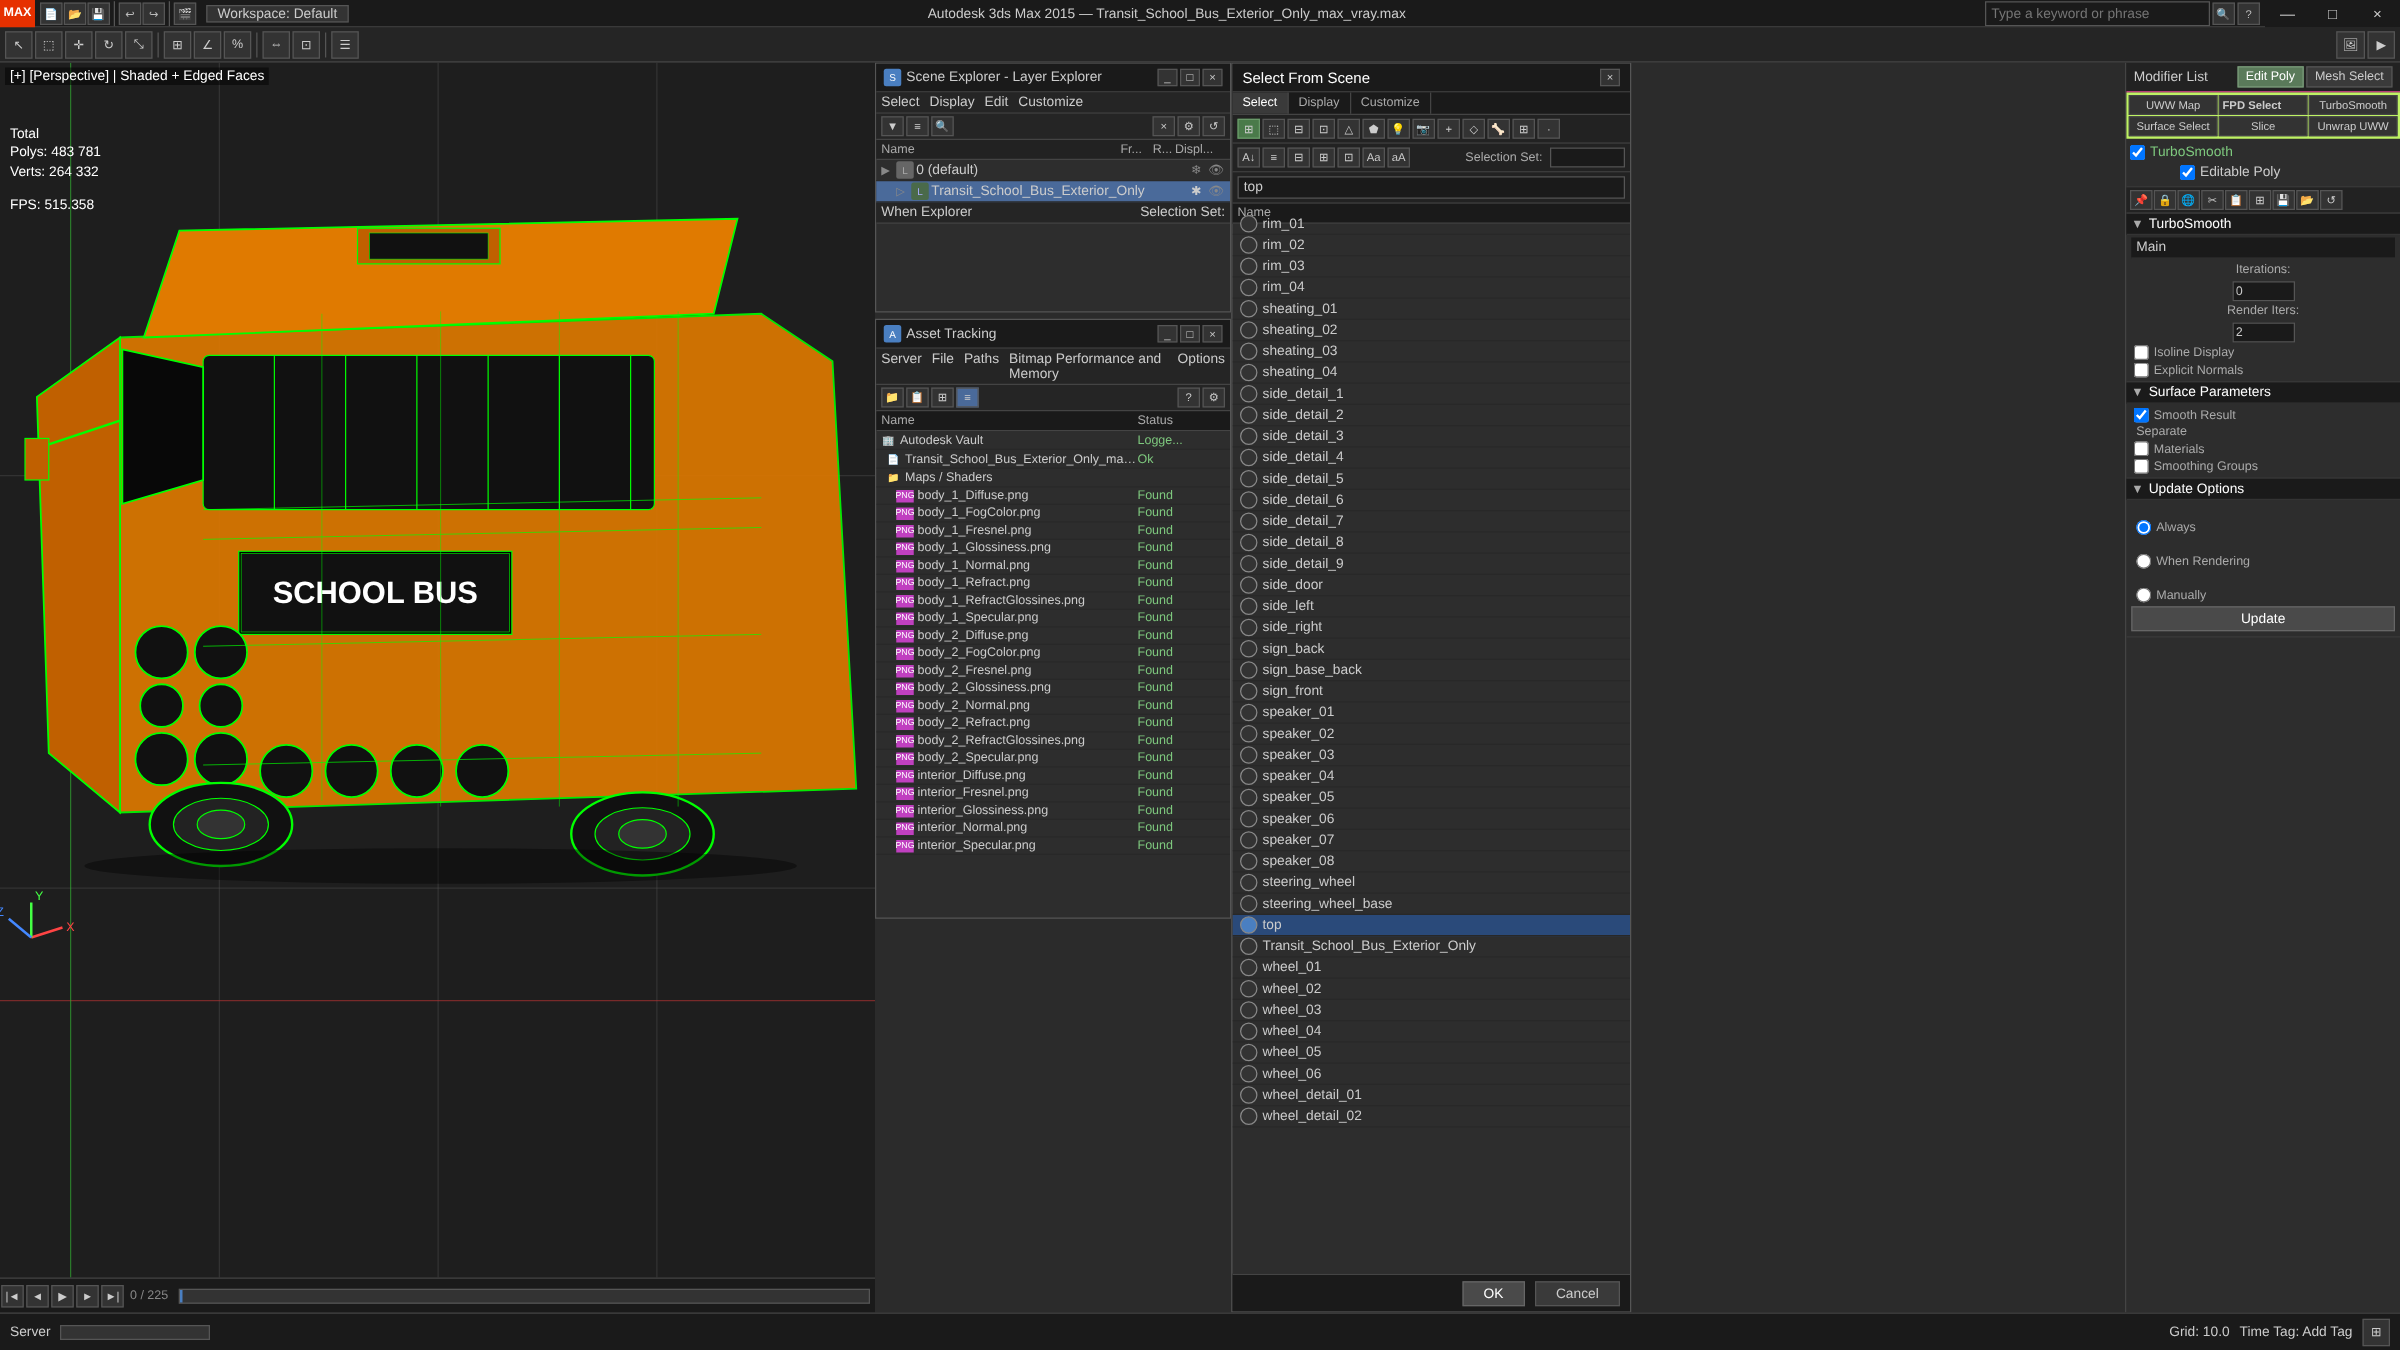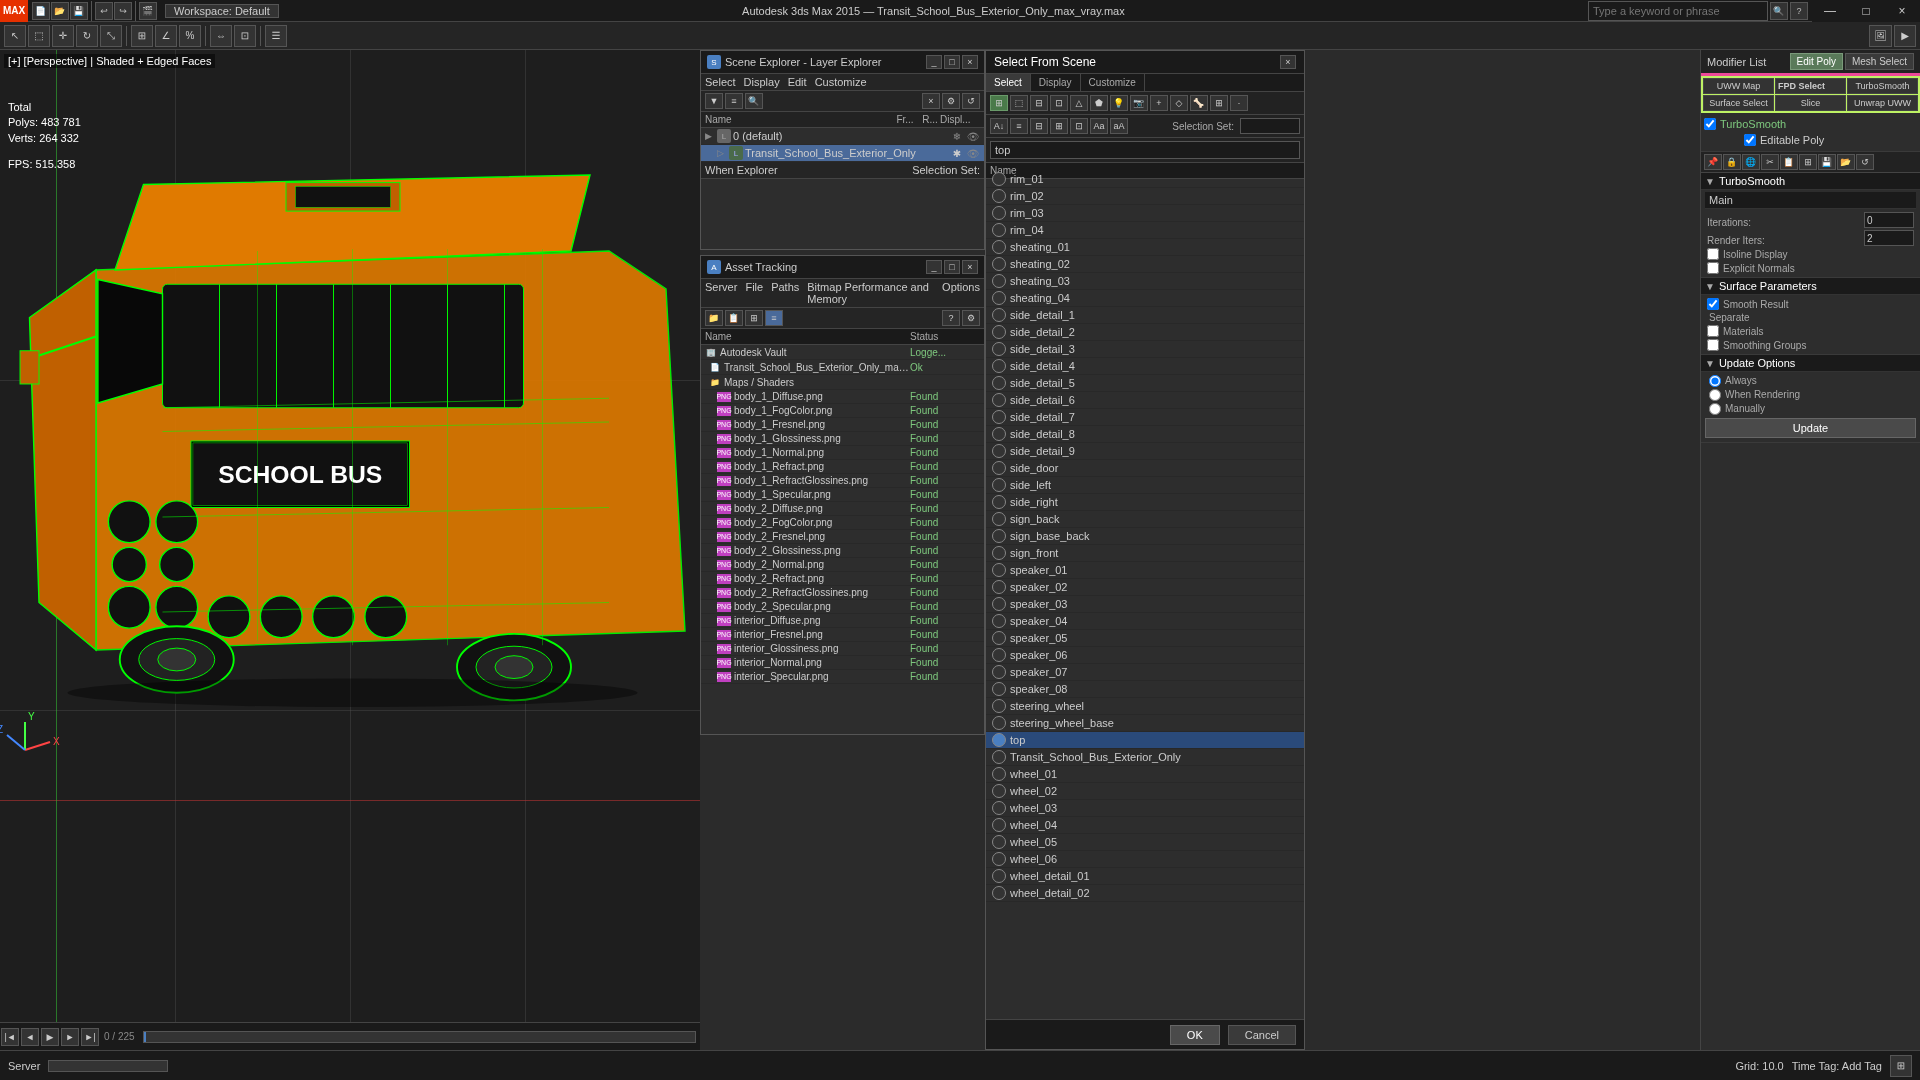--- a/index.html
+++ b/index.html
@@ -156,46 +156,47 @@
     .cp-section {
       padding: 2px 4px;
       border-bottom: 1px solid #3a3a3a;
     }
     .cp-section-title {
       background: #1a1a1a; padding: 2px 4px;
       color: #ccc; font-size: 11px;
       border-bottom: 1px solid #333; margin-bottom: 2px;
     }
     .cp-row {
-      display: flex; align-items: flex-end; gap: 4px;
+      display: flex; align-items: center; gap: 4px;
       padding: 1px 2px;
+      flex-direction: column;
     }
     .cp-label { color: #aaa; font-size: 10px; flex: 1; }
     .cp-input {
       width: 50px; height: 16px;
       background: #1a1a1a; border: 1px solid #555;
       color: #ccc; font-size: 10px; padding: 0 2px;
     }
     .cp-btn-large {
       background: #4a4a4a; border: 1px solid #666;
       color: #fff; font-size: 11px; padding: 3px 8px;
       cursor: pointer; width: 100%; margin: 2px 0;
     }
     .cp-checkbox-row {
       display: flex; align-items: center; gap: 4px;
       padding: 1px 2px;
     }
     .cp-checkbox { width: 12px; height: 12px; }
     .cp-radio-row {
-      display: flex; align-items: flex-start; gap: 4px; padding: 1px 4px;
+      display: flex; align-items: center; gap: 4px; padding: 1px 4px; margin-top: 13px;
     }
     .modifier-list-header {
       background: #222; padding: 3px 6px;
       display: flex; align-items: center; justify-content: space-between;
-      border-bottom: 3px solid #ec4899;
+      border-bottom: 1px solid #ec4899;
     }
     .modifier-btn-active {
       background: #5a7a5a; border: 1px solid #7a9a7a;
       color: #fff; padding: 2px 6px; font-size: 10px; cursor: pointer;
     }
     .modifier-btn {
       background: #3a3a3a; border: 1px solid #555;
       color: #ccc; padding: 2px 6px; font-size: 10px; cursor: pointer;
     }
 

